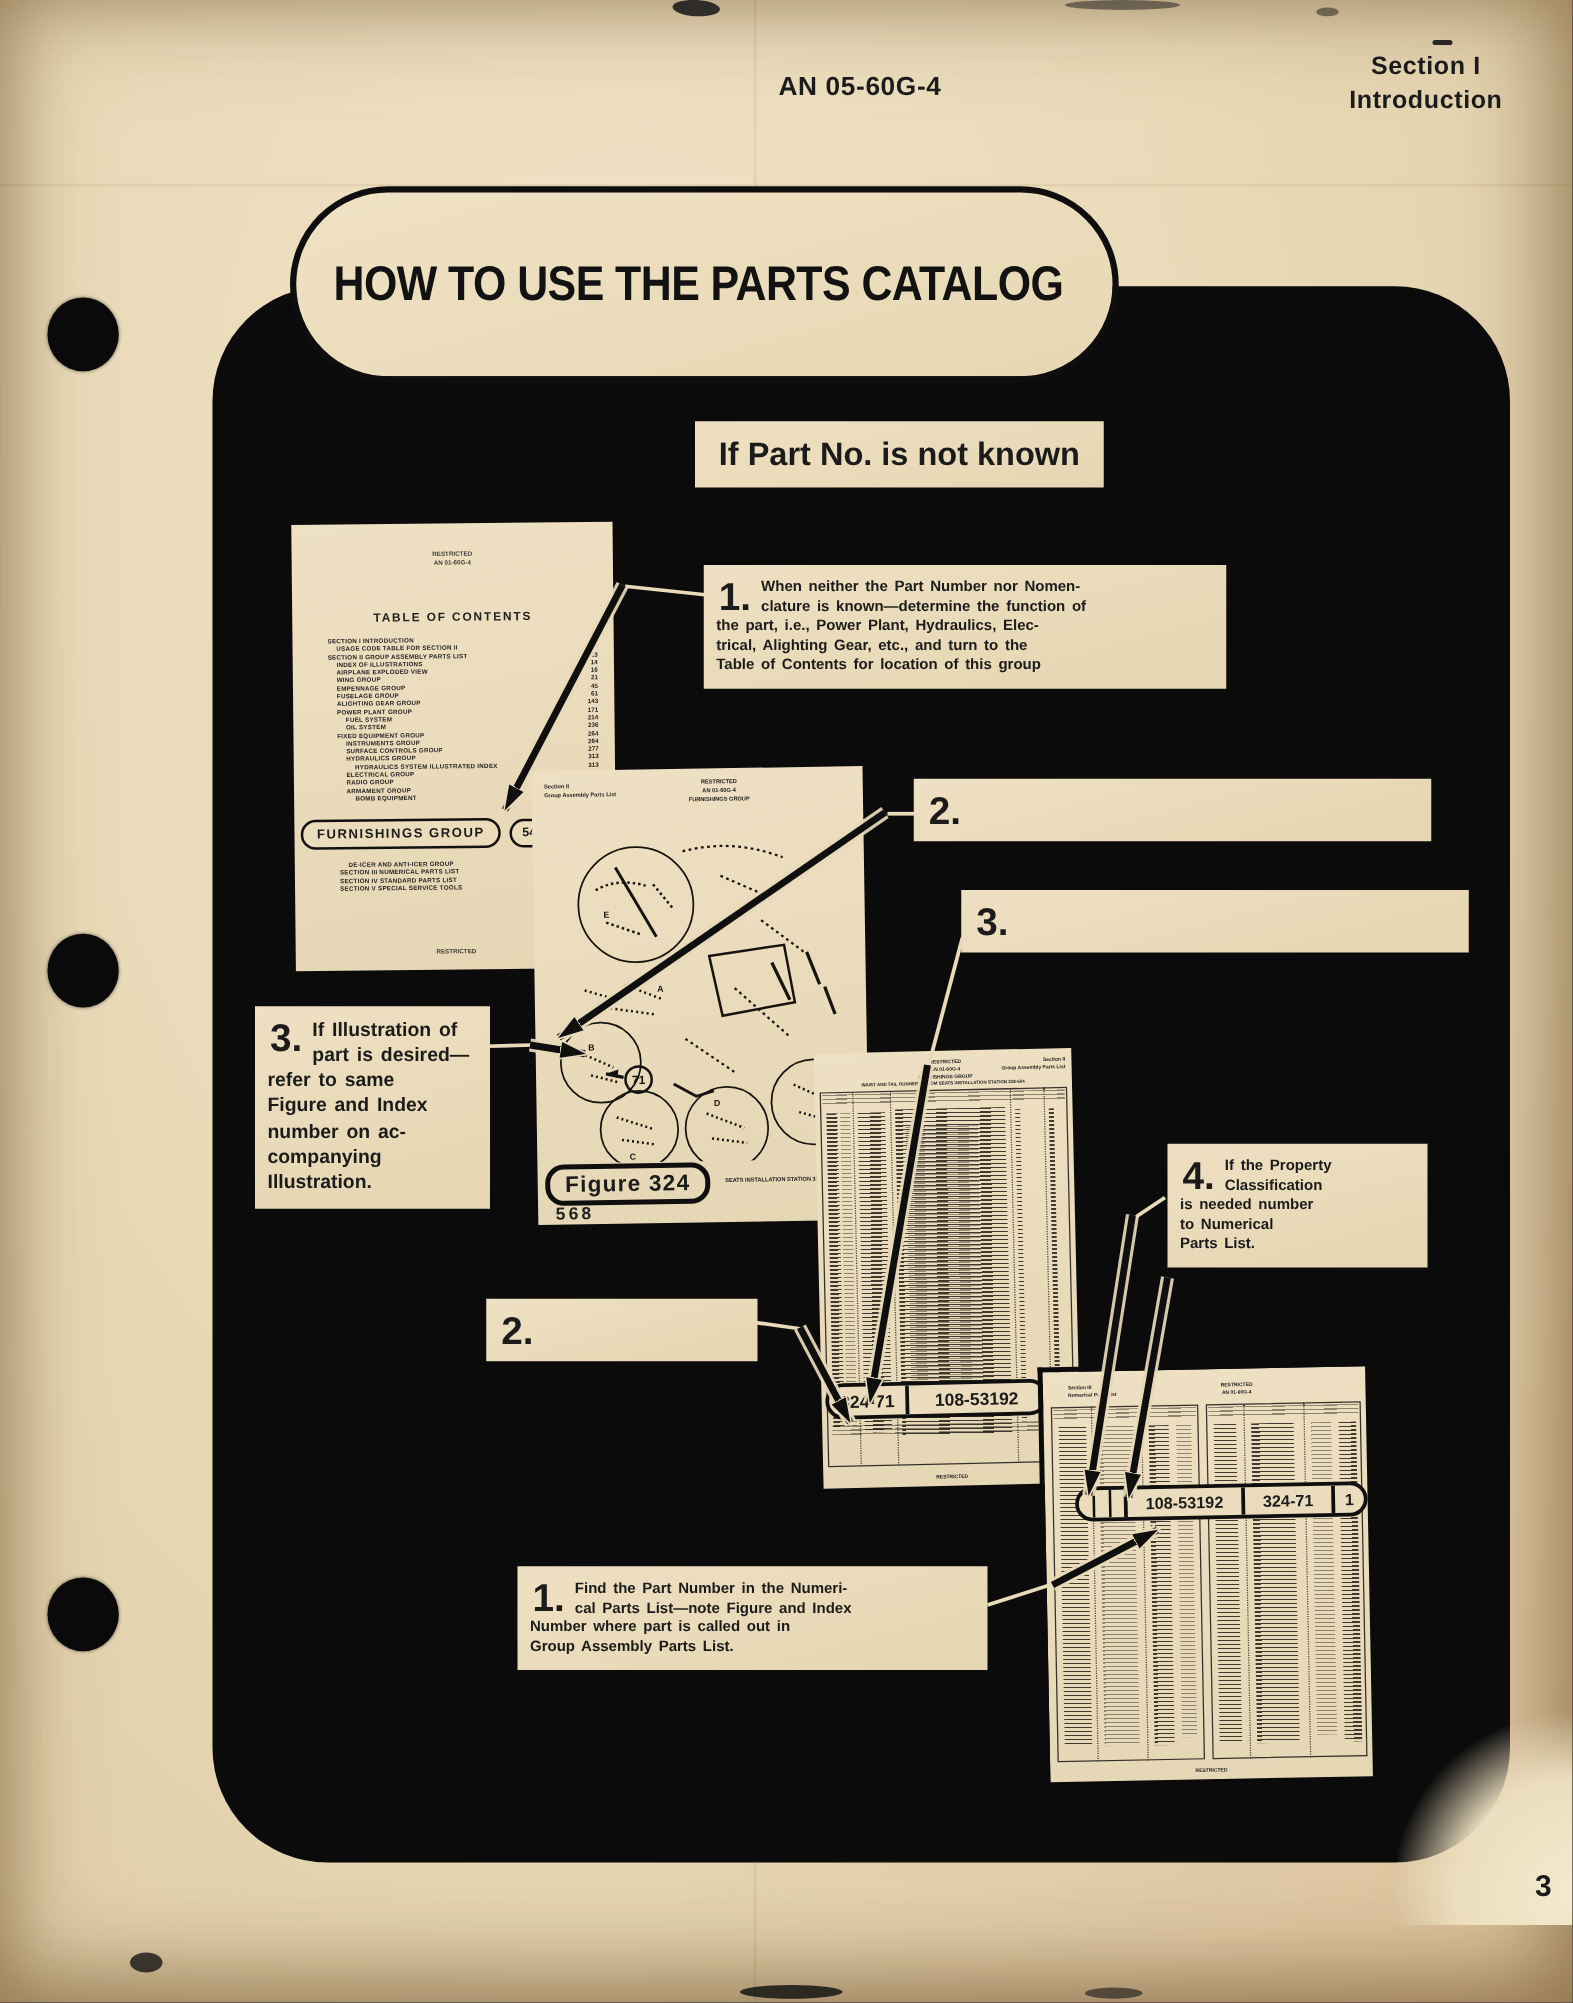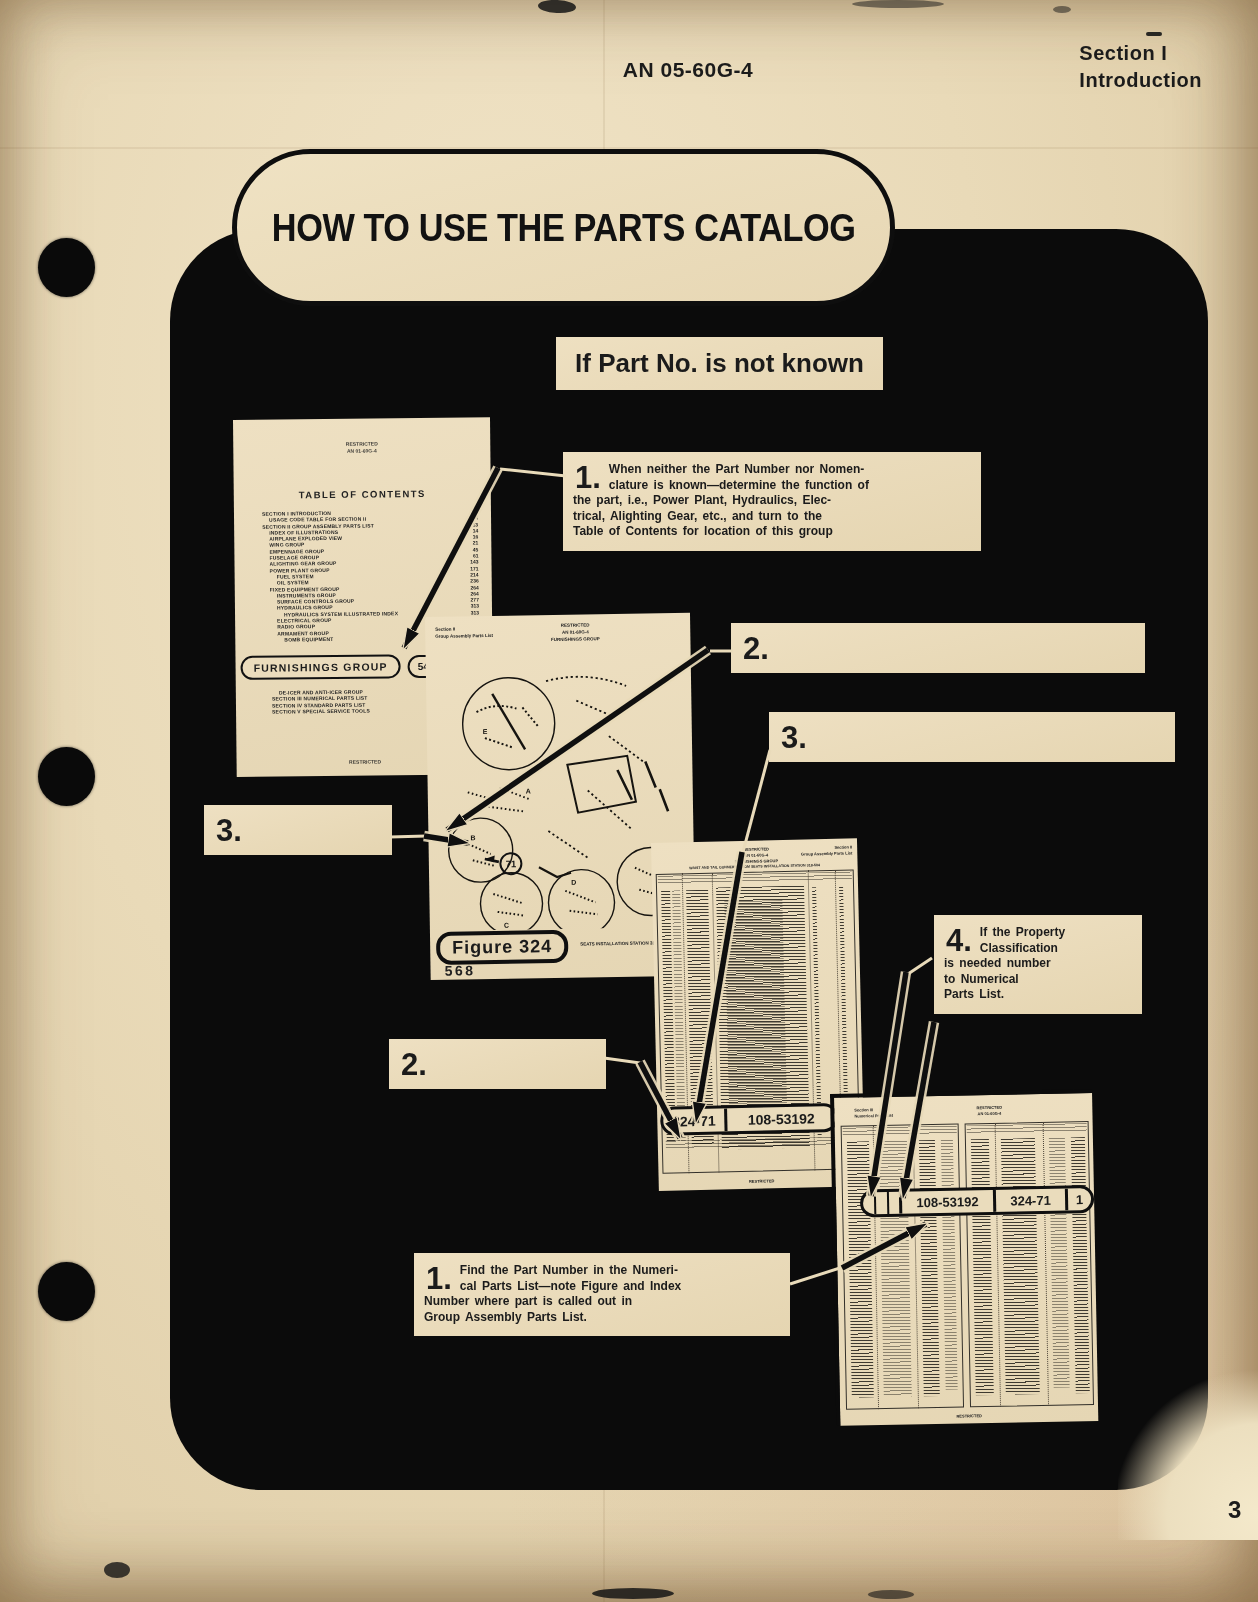--- a/index.html
+++ b/index.html
@@ -13,25 +13,25 @@
     box-shadow:inset 0 0 90px rgba(96,66,24,.28), inset -26px 0 60px rgba(90,60,22,.22),
                inset 0 -30px 60px rgba(90,60,22,.22), inset 18px 0 40px rgba(110,80,35,.14);
   }
   .crease-v{position:absolute;top:0;bottom:0;width:2px;background:rgba(120,90,45,.10);}
   .crease-h{position:absolute;left:0;right:0;height:2px;background:rgba(100,70,30,.08);}
   .hole{position:absolute;width:57px;height:59px;border-radius:50%;background:#0a0a0a;box-shadow:0 0 3px rgba(0,0,0,.6);}
   .smudge{position:absolute;background:#151515;border-radius:50%;}
   .board{position:absolute;left:170px;top:229px;width:1038px;height:1261px;background:#0b0b0b;border-radius:92px;}
   .pill{position:absolute;left:232px;top:149px;width:663px;height:157px;border-radius:80px;
         background:linear-gradient(165deg,#efe2c3,#e7d7b4);border:5px solid #0e0e0e;
-        display:flex;align-items:center;justify-content:center;z-index:10;}
+        display:flex;align-items:center;justify-content:flex-end;z-index:10;}
   .pill-title{font-weight:bold;font-size:39px;letter-spacing:-.5px;white-space:nowrap;color:#121212;
         transform:scaleX(.88);}
   .hdr-doc{position:absolute;left:598px;top:58px;width:180px;text-align:center;font-weight:bold;font-size:21px;letter-spacing:.5px;}
-  .hdr-sec{position:absolute;right:56px;top:40px;text-align:left;font-weight:bold;font-size:20px;line-height:1.35;letter-spacing:.5px;white-space:pre-line;}
+  .hdr-sec{position:absolute;right:56px;top:40px;text-align:center;font-weight:bold;font-size:20px;line-height:1.35;letter-spacing:.5px;white-space:pre-line;}
   .banner{position:absolute;left:556px;top:337px;width:327px;height:53px;background:linear-gradient(165deg,#eee0c1,#e6d6b3);
         display:flex;align-items:center;justify-content:center;font-weight:bold;font-size:26px;z-index:4;}
   .stepbox{position:absolute;background:linear-gradient(165deg,#eee0c2,#e5d5b1);padding:10px 12px 11px 10px;z-index:4;}
   .step-num{float:left;font-weight:bold;font-size:31px;line-height:.85;margin:3px 8px 0 2px;}
   .step-text{font-weight:bold;font-size:12px;line-height:1.3;white-space:pre-line;word-spacing:2px;}
   .known{position:absolute;left:206px;top:1167px;width:135px;height:122px;background:linear-gradient(165deg,#eee0c2,#e5d5b1);
         display:flex;align-items:center;justify-content:center;text-align:center;
         font-weight:bold;font-size:25px;line-height:1.3;white-space:pre-line;z-index:4;}
   
   .tpage{position:absolute;background:linear-gradient(170deg,#eee0c2,#e5d6b4);z-index:2;transform-origin:top left;}
@@ -346,20 +346,27 @@
   <div class="stepbox" style="left:934px;top:915px;width:208px;">
     <span class="step-num">4.</span>
     <div class="step-text">If the Property
 Classification
 is needed number
 to Numerical
 Parts List.</div>
   </div>
   <div class="stepbox" style="left:204px;top:805px;width:188px;">
     <span class="step-num">3.</span>
+    <div class="step-text" style="font-size:15.5px;">If Illustration of
+part is desired—
+refer to same
+Figure and Index
+number on ac-
+companying
+Illustration.</div>
   </div>
   <div class="stepbox" style="left:389px;top:1039px;width:217px;">
     <span class="step-num">2.</span>
   </div>
   <div class="stepbox" style="left:414px;top:1253px;width:376px;">
     <span class="step-num">1.</span>
     <div class="step-text">Find the Part Number in the Numeri-
 cal Parts List—note Figure and Index
 Number where part is called out in
 Group Assembly Parts List.</div>

